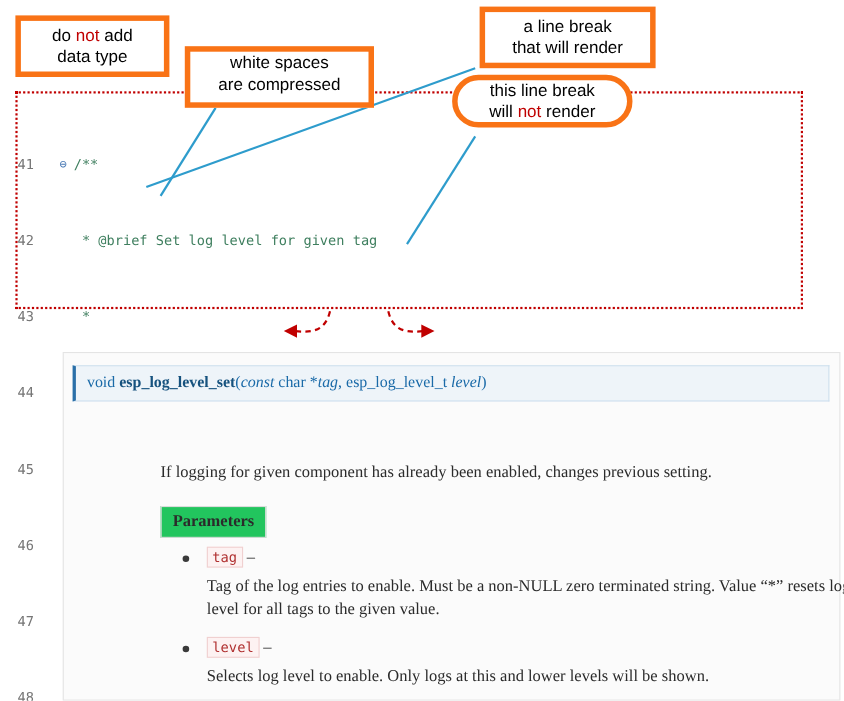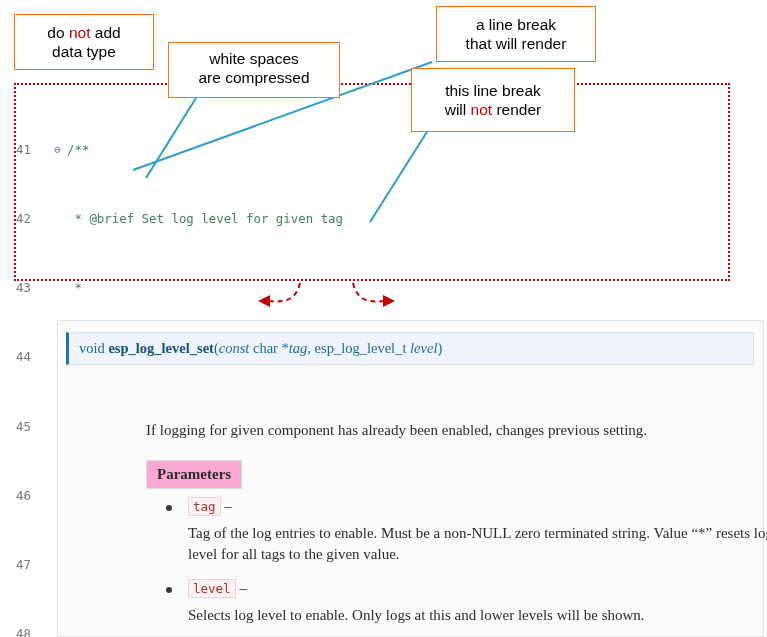--- a/index.html
+++ b/index.html
@@ -6,35 +6,35 @@
   body{
     width:767px;height:637px;
     background:#ffffff;
     font-family:"Liberation Sans", sans-serif;
     position:relative;
     overflow:hidden;
   }
   
   .callout{
     position:absolute;
-    border:1px solid #f97316;
+    border:5px solid #f97316;
     background:#ffffff;
     color:#000000;
     font-size:15.5px;
     line-height:1.25;
     text-align:center;
     padding:6px 8px;
     box-sizing:border-box;
     z-index:6;
   }
   .callout .hl{color:#c00000;}
   #callout-datatype{left:14px;top:14px;width:140px;height:56px;display:flex;align-items:center;justify-content:center;}
-  #callout-spaces{left:168px;top:42px;width:172px;height:56px;display:flex;align-items:flex-start;justify-content:center;}
+  #callout-spaces{left:168px;top:42px;width:172px;height:56px;display:flex;align-items:flex-end;justify-content:center;}
   #callout-break-render{left:411px;top:6px;width:160px;height:56px;display:flex;align-items:center;justify-content:center;margin-left:25px;}
-  #callout-break-norender{left:411px;top:68px;width:164px;height:64px;display:flex;align-items:center;justify-content:center;}
+  #callout-break-norender{left:411px;top:68px;width:164px;height:48px;display:flex;align-items:center;justify-content:center;border-radius:24px;}
 
   
   #code-panel{
     position:absolute;
     left:14px;top:83px;width:716px;height:198px;
     border:2px dotted #c00000;
     background:#ffffff;
     box-sizing:border-box;
     z-index:2;
   }
@@ -92,21 +92,21 @@
     position:absolute;left:88px;width:620px;
     font-family:"Liberation Serif", serif;
     font-size:15px;
     color:#2b2b2b;
     line-height:1.35;
   }
   #doc-p1{top:61px;}
   #doc-p2{top:99px;}
   #params-head{
     position:absolute;left:88px;top:139px;
-    background:#f9a8d4;
+    background:#22c55e;
     border:1px solid #dcdcdc;
     padding:5px 10px;
     font-family:"Liberation Serif", serif;
     font-size:15px;
     font-weight:bold;
     color:#2b2b2b;
   }
   .param-item{position:absolute;left:130px;width:600px;}
   .bullet{
     position:absolute;left:-22px;top:8px;

